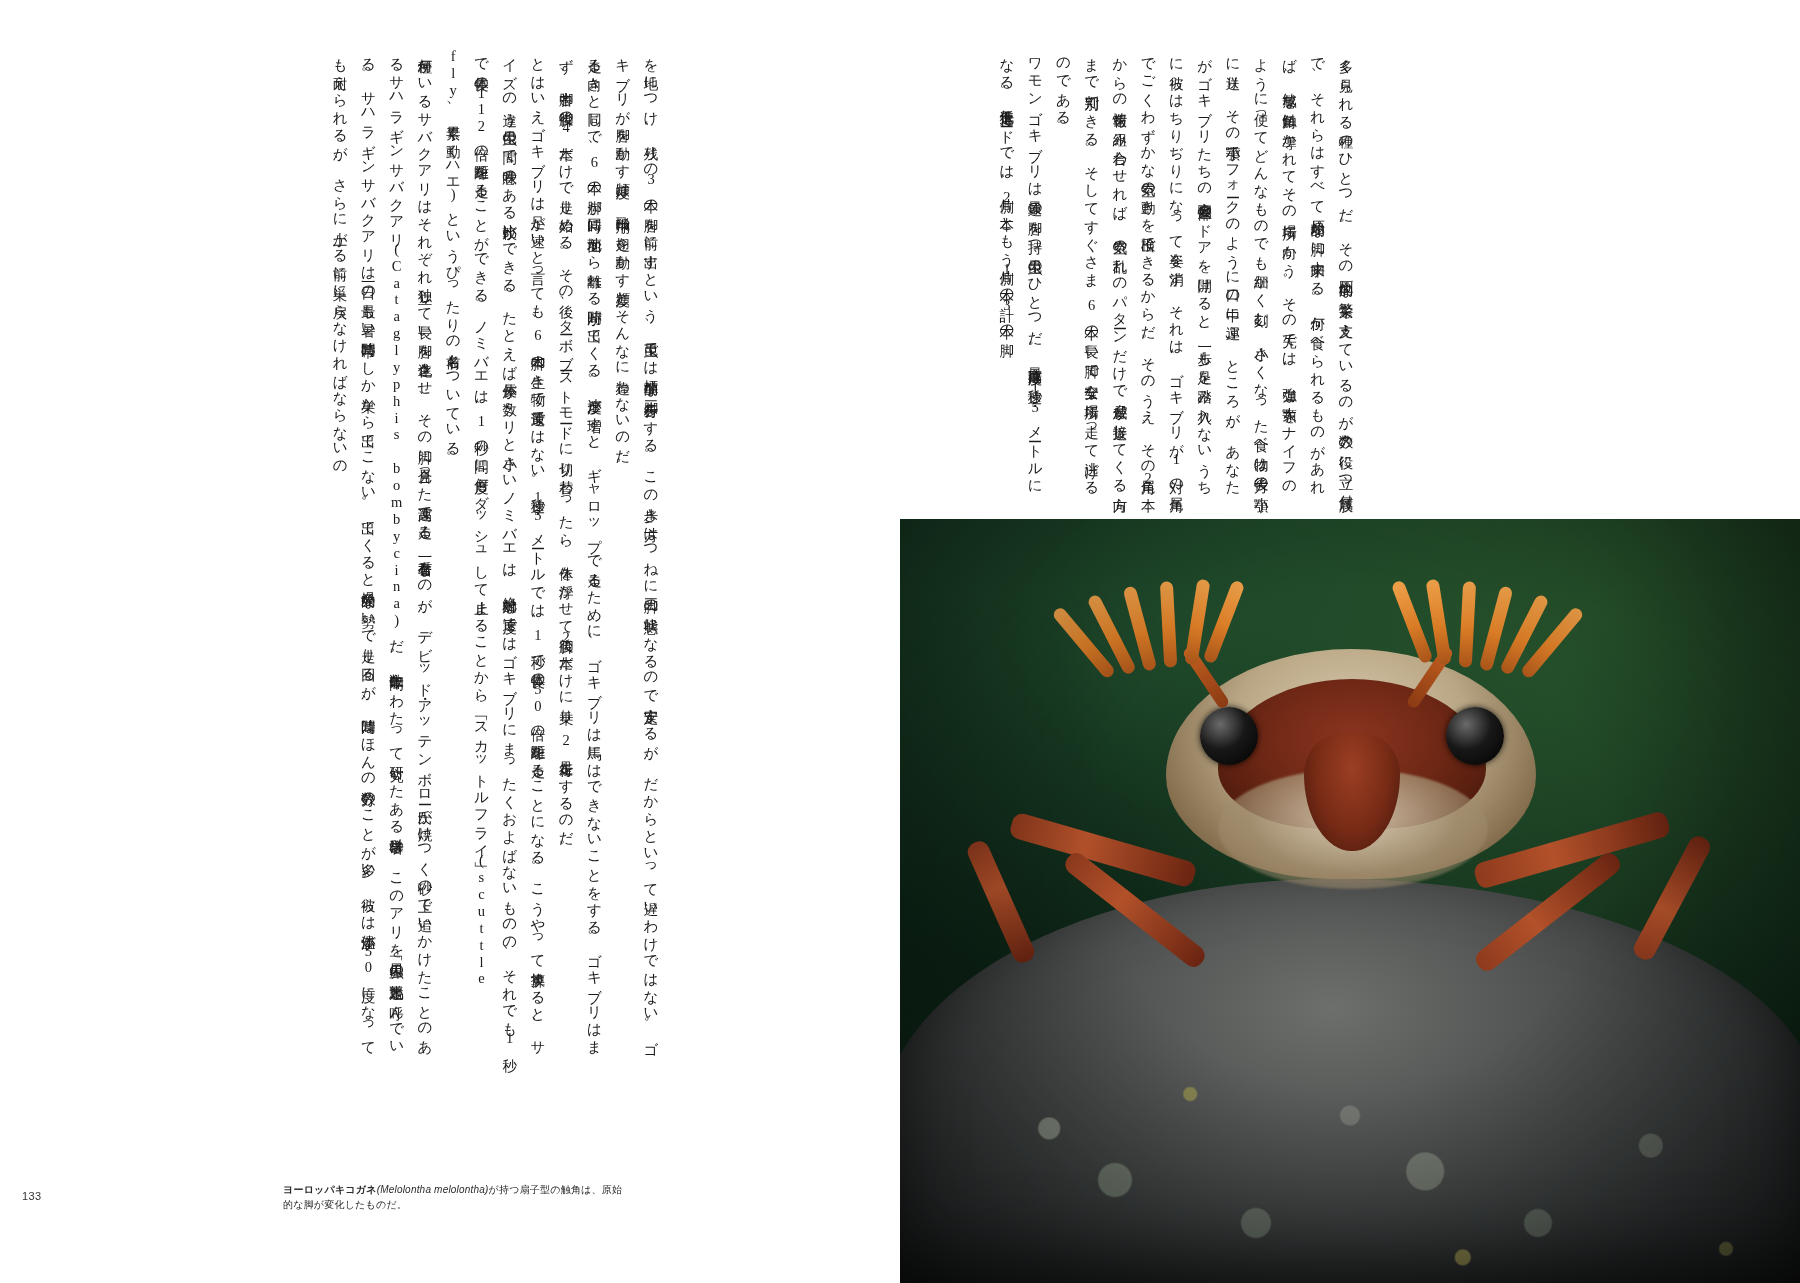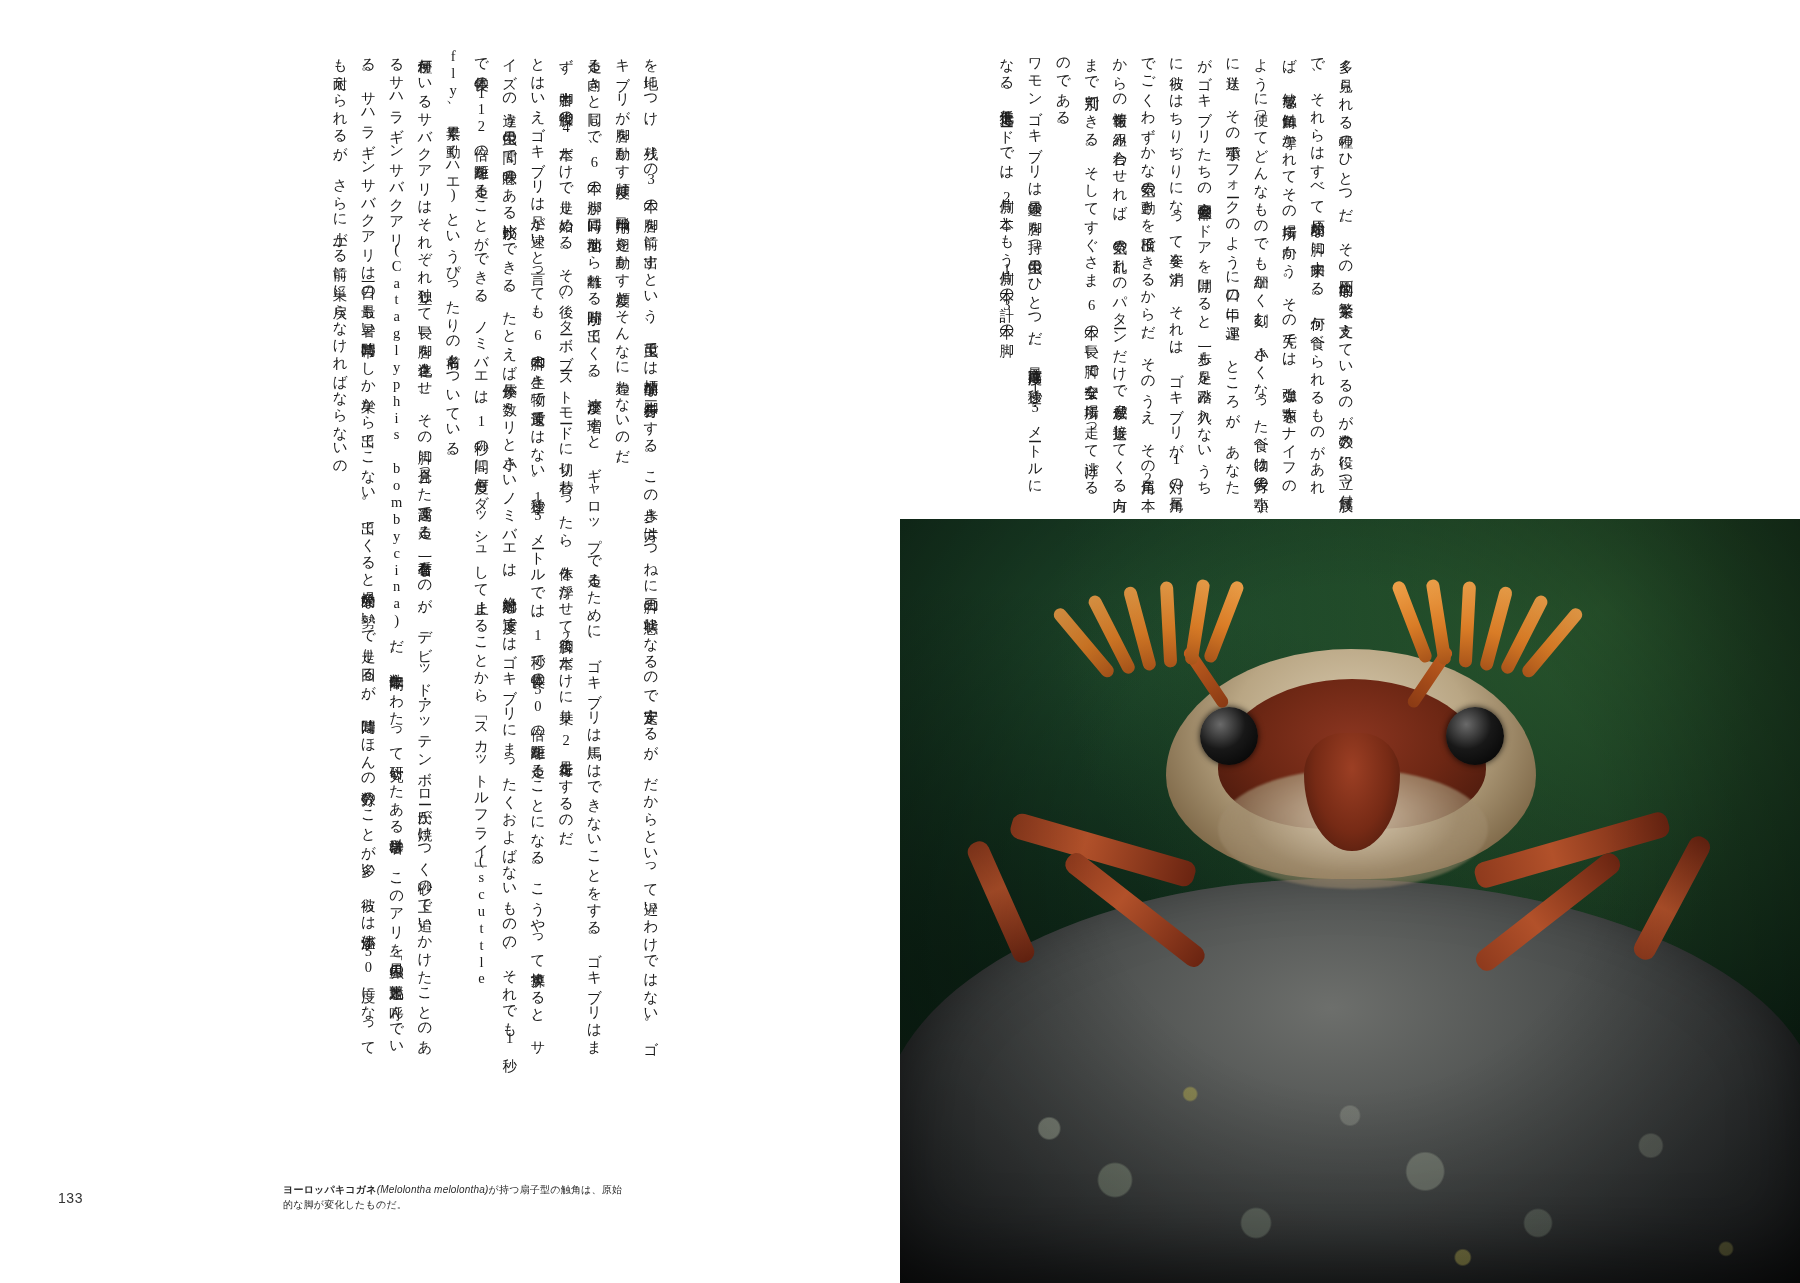--- a/index.html
+++ b/index.html
@@ -82,24 +82,23 @@
     letter-spacing: 0.02em;
   }
   .caption .sp-name {
     font-style: italic;
   }
   .folio {
     position: absolute;
     left: 22px;
     top: 1190px;
     font-family: "Liberation Sans", sans-serif;
-    font-size: 14px;
+    font-size: 11px;
     color: #333;
     letter-spacing: 0.04em;
-    margin-left: 36px;
   }
 
   
   .photo {
     position: absolute;
     left: 900px;
     top: 519px;
     width: 900px;
     height: 764px;
     overflow: hidden;

